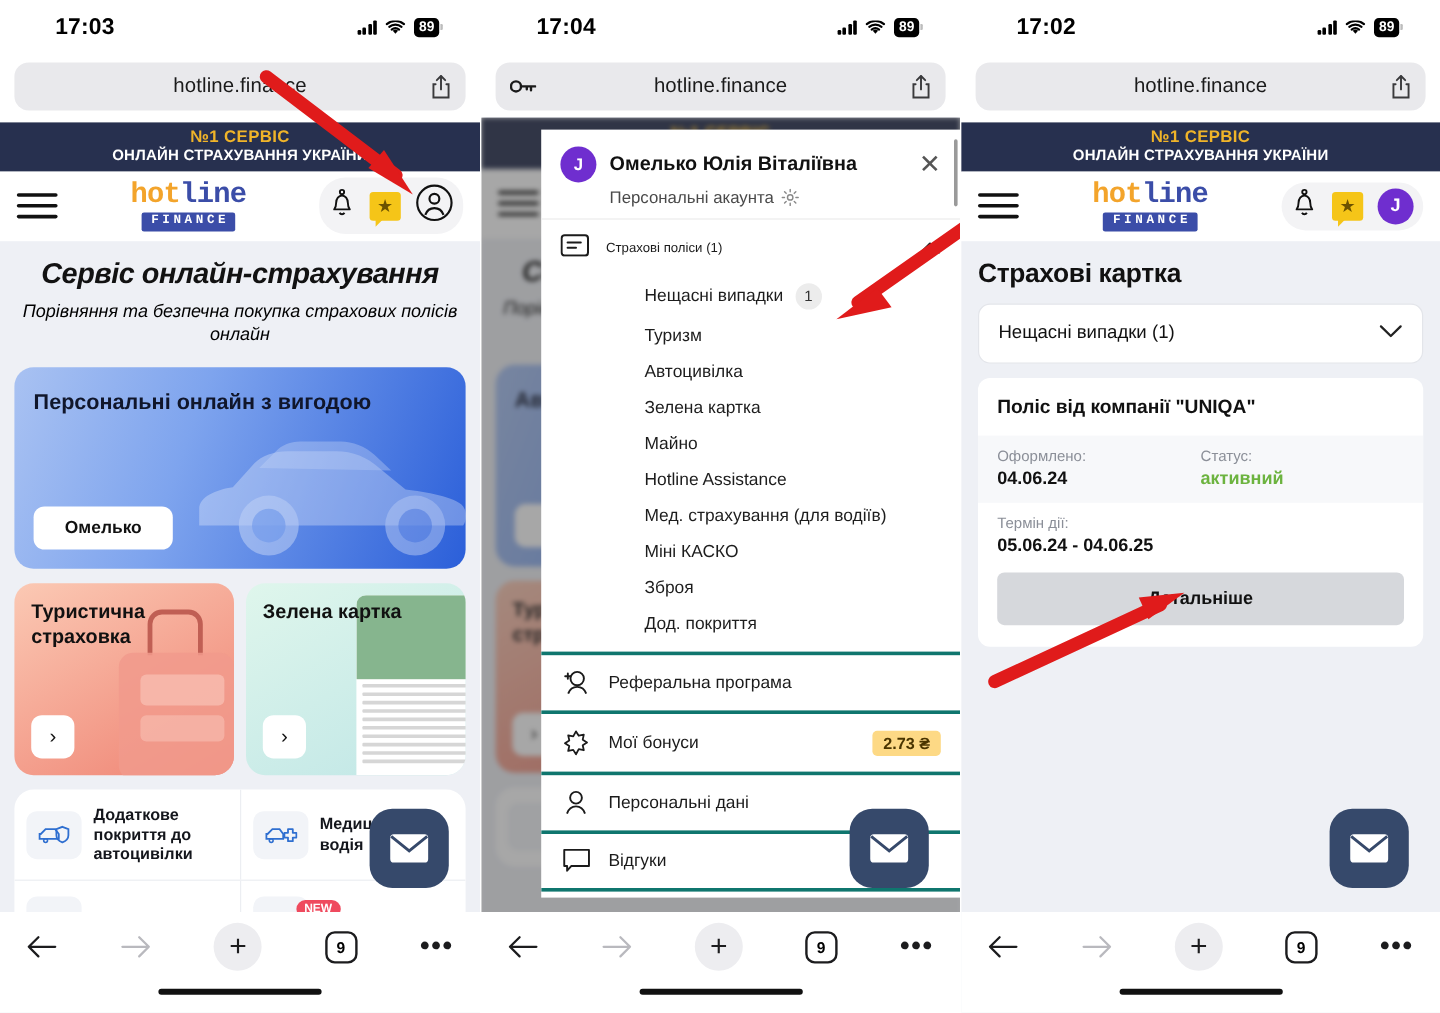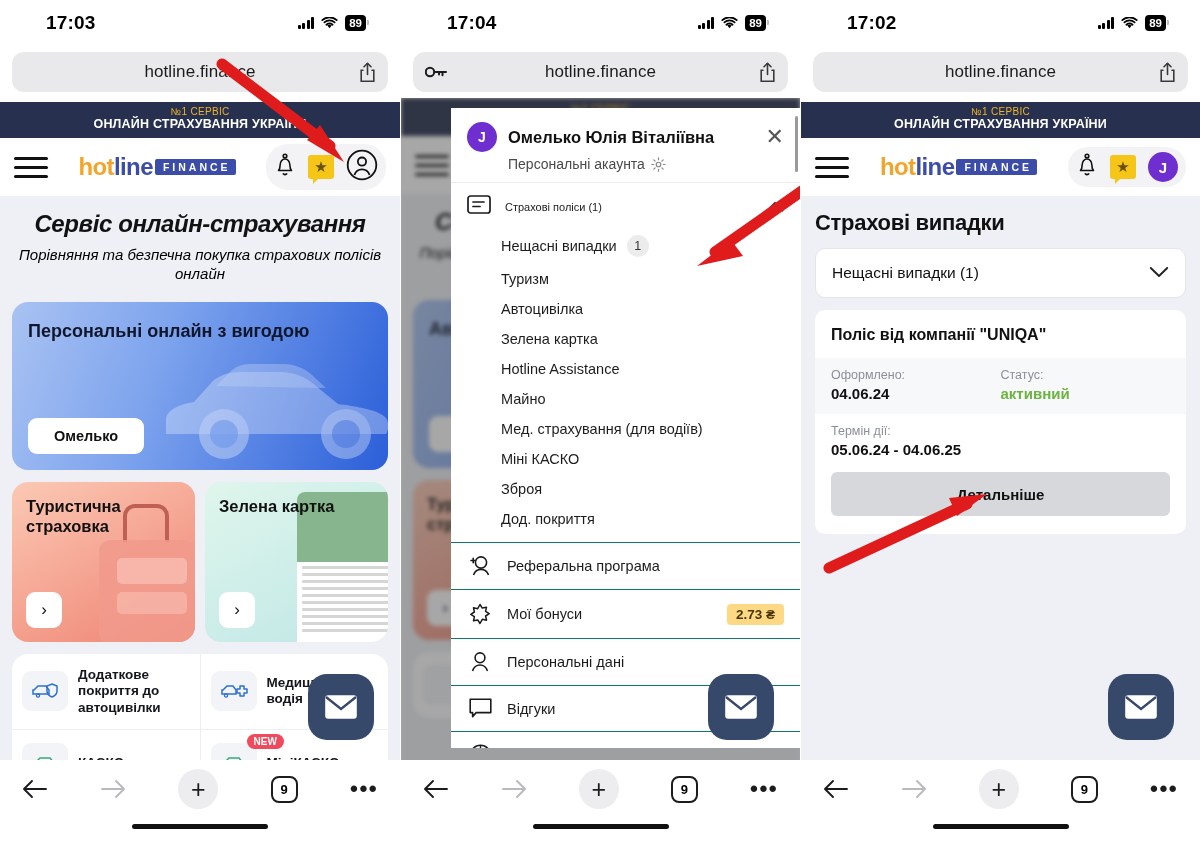--- a/index.html
+++ b/index.html
@@ -47,31 +47,31 @@
     flex: 1; text-align: center; font-size: 17px; color: #1b1b1b;
     letter-spacing: .1px;
   }
   .urlbar .u-right { width: 34px; display: flex; justify-content: flex-end; align-items: center; }
 
   
   .promo {
     background: #27304f; color: #fff; text-align: center;
     padding: 4px 0 7px; line-height: 1.12;
   }
-  .promo .p1 { color: #f0b429; font-size: 10px; font-weight: 400; letter-spacing: .3px; }
+  .promo .p1 { color: #f0b429; font-size: 14px; font-weight: 700; letter-spacing: .3px; }
   .promo .p2 { font-size: 12.5px; font-weight: 700; letter-spacing: .2px; }
 
   
   .siteheader {
     background: #fff; height: 58px; display: flex; align-items: center;
     padding: 0 14px; justify-content: space-between;
   }
   .burger { width: 34px; display: flex; flex-direction: column; gap: 6px; }
   .burger span { display:block; height: 3px; background: #111; border-radius: 2px; }
-  .logo { display: flex; flex-direction: row; align-items: center; gap: 2px; }
+  .logo { display: flex; flex-direction: column; align-items: center; gap: 2px; font-family: Liberation Mono, monospace; }
   .logo .l1 { font-size: 24px; font-weight: 800; letter-spacing: -.6px; line-height: 1; }
   .logo .l1 .o { color: #f3a42b; }
   .logo .l1 .b { color: #3b4da8; }
   .logo .l2 {
     background: #3b4da8; color: #fff; font-size: 10.5px; font-weight: 700;
     letter-spacing: 3px; padding: 1.5px 5px 1.5px 8px; border-radius: 2px; line-height: 1.25;
   }
   .hdr-actions {
     background: #f3f3f5; border-radius: 22px; display: flex; align-items: center;
     gap: 12px; padding: 5px 8px;
@@ -129,21 +129,21 @@
   .gcard .glines i { display:block; height:3px; background:#d6d6d6; margin-bottom:4px; border-radius:1px;}
 
   .listcard { background: #fff; border-radius: 16px; margin: 12px 12px 0; overflow: hidden; }
   .lrow { display: flex; }
   .lrow + .lrow { border-top: 1px solid #eceef2; }
   .lcell { flex: 1; display: flex; align-items: center; gap: 10px; padding: 13px 10px; position: relative; }
   .lcell + .lcell { border-left: 1px solid #eceef2; }
   .licon { width: 46px; height: 40px; background: #f2f4f8; border-radius: 9px; flex: none;
            display:flex; align-items:center; justify-content:center; }
   .ltext { font-size: 13.5px; font-weight: 700; color: #14161c; line-height: 1.22; }
-  .newtag { position:absolute; left: 46px; top: 4px; background:#ef4a5e; color:#fff;
+  .newtag { position:absolute; left: 46px; top: 16px; background:#ef4a5e; color:#fff;
             font-size: 10px; font-weight: 700; border-radius: 9px; padding: 2px 7px; z-index:3;}
 
   
   .fab {
     position: absolute; width: 66px; height: 66px; border-radius: 19px;
     background: #36496b; display: flex; align-items: center; justify-content: center;
     z-index: 40;
   }
   .dim-overlay { position: absolute; inset: 0; background: rgba(60,60,60,.45); }
   .modal {
@@ -155,27 +155,27 @@
   .mh-row { display: flex; align-items: center; gap: 11px; }
   .mh-av { width: 30px; height: 30px; border-radius: 50%; background: #6f2ecf; color:#fff;
            font-size: 14px; display:flex; align-items:center; justify-content:center; font-weight:600; flex:none;}
   .mh-name { font-size: 16.5px; font-weight: 700; color: #111; flex: 1; }
   .mh-close { font-size: 22px; color: #555; line-height: .8; }
   .mh-sub { margin-left: 41px; margin-top: 4px; font-size: 14px; color: #4a4a4a; display: flex; align-items: center; gap: 6px;}
 
   .sec-head { display: flex; align-items: center; gap: 14px; padding: 12px 16px 10px; }
   .sec-head .ttl { flex: 1; font-size: 11px; color: #1b1b1b; }
   .sec-head .chev { font-size: 15px; color: #333; }
-  .sublist { padding: 0 0 8px 0; }
+  .sublist { padding: 0 0 8px 0; margin-left: 36px; }
   .sub-item { padding: 7px 16px 7px 50px; font-size: 14.5px; color: #1d1d1d;
               display: flex; align-items: center; gap: 10px; }
   .cnt-pill { background: #ececec; color: #333; font-size: 12.5px; border-radius: 50%;
               width: 22px; height: 22px; display:flex; align-items:center; justify-content:center; }
 
-  .mrow { display: flex; align-items: center; gap: 14px; padding: 12px 16px; border-top: 1px solid #0f766e; }
+  .mrow { display: flex; align-items: center; gap: 14px; padding: 12px 16px; border-top: 3px solid #0f766e; }
   .mrow .mlab { flex: 1; font-size: 14.5px; color: #1b1b1b; }
   .bonus-pill { background: #fdd985; color: #4a3500; font-size: 13.5px; font-weight: 700;
                 border-radius: 4px; padding: 3px 9px; }
   .micon { width: 26px; display: flex; align-items: center; justify-content: center; flex: none; }
   .scrollbar { position: absolute; right: 2px; top: 116px; width: 3px; height: 56px;
                background: #9a9a9a; border-radius: 2px; z-index: 35; }
 
   
   .p3body { background: #eef0f5; height: 100%; padding: 12px 14px; }
   .p3title { font-size: 22px; font-weight: 800; color: #111; margin: 2px 0 12px; letter-spacing: -.3px; }
@@ -549,24 +549,24 @@
         <div class="sub-item">
             <span>Туризм</span>
           </div>
         <div class="sub-item">
             <span>Автоцивілка</span>
           </div>
         <div class="sub-item">
             <span>Зелена картка</span>
           </div>
         <div class="sub-item">
+            <span>Майно</span>
+          </div>
+        <div class="sub-item">
             <span>Hotline Assistance</span>
-          </div>
-        <div class="sub-item">
-            <span>Майно</span>
           </div>
         <div class="sub-item">
             <span>Мед. страхування (для водіїв)</span>
           </div>
         <div class="sub-item">
             <span>Міні КАСКО</span>
           </div>
         <div class="sub-item">
             <span>Зброя</span>
           </div>
@@ -716,21 +716,21 @@
               <path d="M4.5 17.5c1.3-1.4 1.6-3 1.6-5.3C6.1 8.6 8.3 6 11 6s4.9 2.6 4.9 6.2c0 2.3.3 3.9 1.6 5.3z" fill="none" stroke="#111" stroke-width="1.6" stroke-linejoin="round"></path>
               <path d="M9 20.3a2.2 2.2 0 0 0 4 0" fill="none" stroke="#111" stroke-width="1.6"></path>
             </svg>
         </span>
         <span class="star-badge">★</span>
         <span class="avatar-circle">J</span>
       </div>
     </div>
 
     <div class="p3body">
-      <div class="p3title">Страхові випадки</div>
+      <div class="p3title">Страхові картка</div>
 
       <div class="select">
         <span>Нещасні випадки (1)</span>
         <span>
           <svg width="20" height="12" viewBox="0 0 20 12">
               <path d="M1.8 2L10 10 18.2 2" stroke="#222" stroke-width="1.9" fill="none" stroke-linecap="round" stroke-linejoin="round"></path>
             </svg>
         </span>
       </div>
 

